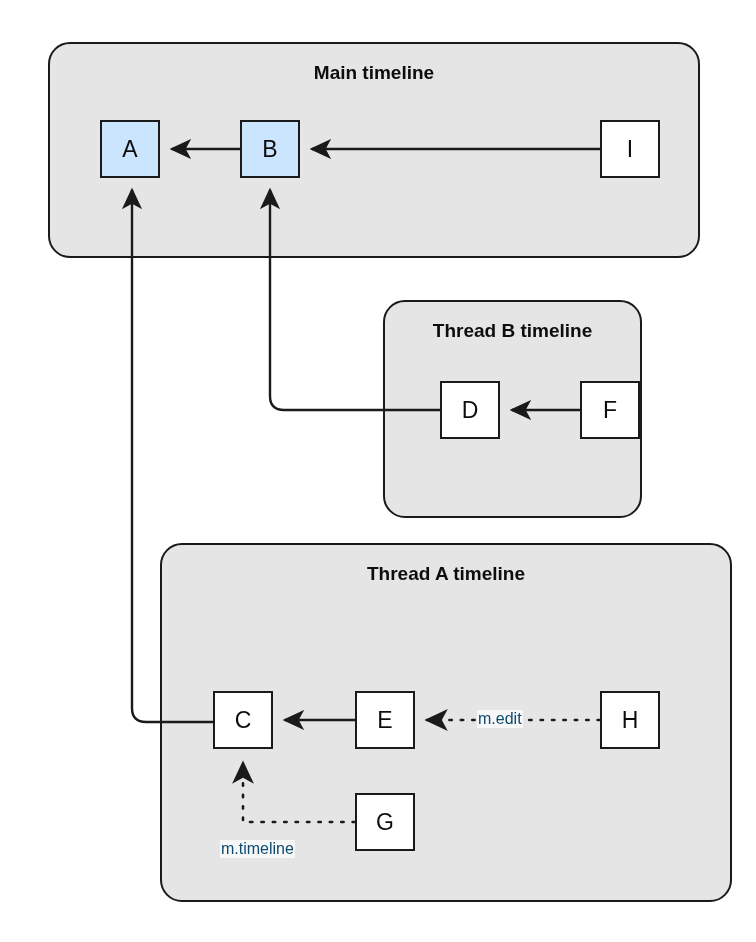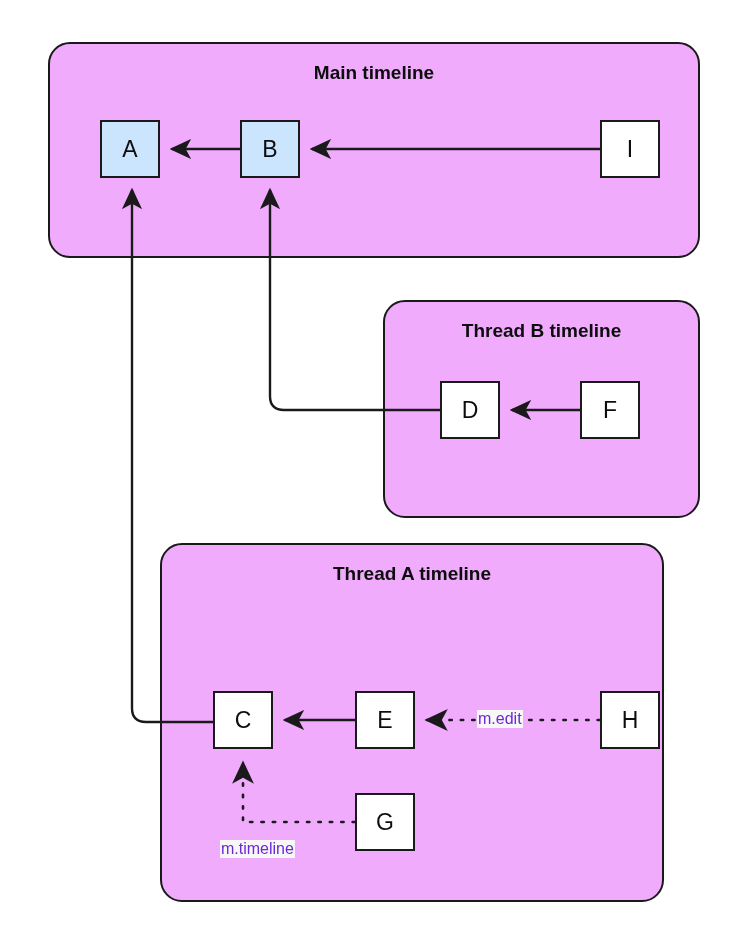--- a/index.html
+++ b/index.html
@@ -1,40 +1,40 @@
 <!DOCTYPE html>
 <html><head>
 <meta charset="utf-8">
 <style>
   html,body{margin:0;padding:0;background:#ffffff;}
   #stage{position:relative;width:756px;height:942px;background:#ffffff;
          font-family:"Liberation Sans", sans-serif;overflow:hidden;}
-  .group{position:absolute;background:#f0abfc;border:2px solid #1a1a1a;border-radius:22px;box-sizing:border-box;}
+  .group{position:absolute;background:#e5e5e5;border:2px solid #1a1a1a;border-radius:22px;box-sizing:border-box;}
   .group-title{position:absolute;width:100%;text-align:center;font-weight:bold;font-size:19px;color:#0d0d0d;}
   .node{position:absolute;box-sizing:border-box;border:2px solid #1a1a1a;
         display:flex;align-items:center;justify-content:center;font-size:23px;color:#0d0d0d;}
   .node.blue{background:#cce5ff;}
   .node.white{background:#ffffff;}
-  .edge-label{position:absolute;background:#f7f7f7;font-size:16px;color:#6d28d9;white-space:nowrap;padding:0 1px;}
+  .edge-label{position:absolute;background:#f7f7f7;font-size:16px;color:#0c4a6e;white-space:nowrap;padding:0 1px;}
   svg.wires{position:absolute;left:0;top:0;width:756px;height:942px;overflow:visible;}
 </style>
 </head>
 <body>
 
 <div id="stage">
 
   <div class="group" style="left:48px;top:42px;width:652px;height:216px;">
     <div class="group-title" style="top:18px;">Main timeline</div>
   </div>
 
-  <div class="group" style="left:383px;top:300px;width:317px;height:218px;">
+  <div class="group" style="left:383px;top:300px;width:259px;height:218px;">
     <div class="group-title" style="top:18px;">Thread B timeline</div>
   </div>
 
-  <div class="group" style="left:160px;top:543px;width:504px;height:359px;">
+  <div class="group" style="left:160px;top:543px;width:572px;height:359px;">
     <div class="group-title" style="top:18px;">Thread A timeline</div>
   </div>
 
   <svg class="wires" viewBox="0 0 756 942">
     <defs>
       <marker id="arrowhead" markerWidth="9" markerHeight="9" refX="8" refY="4.5" orient="auto" markerUnits="strokeWidth">
         <path d="M0,0.3 L9,4.5 L0,8.7 L2.3,4.5 Z" fill="#1a1a1a"></path>
       </marker>
     </defs>
 

